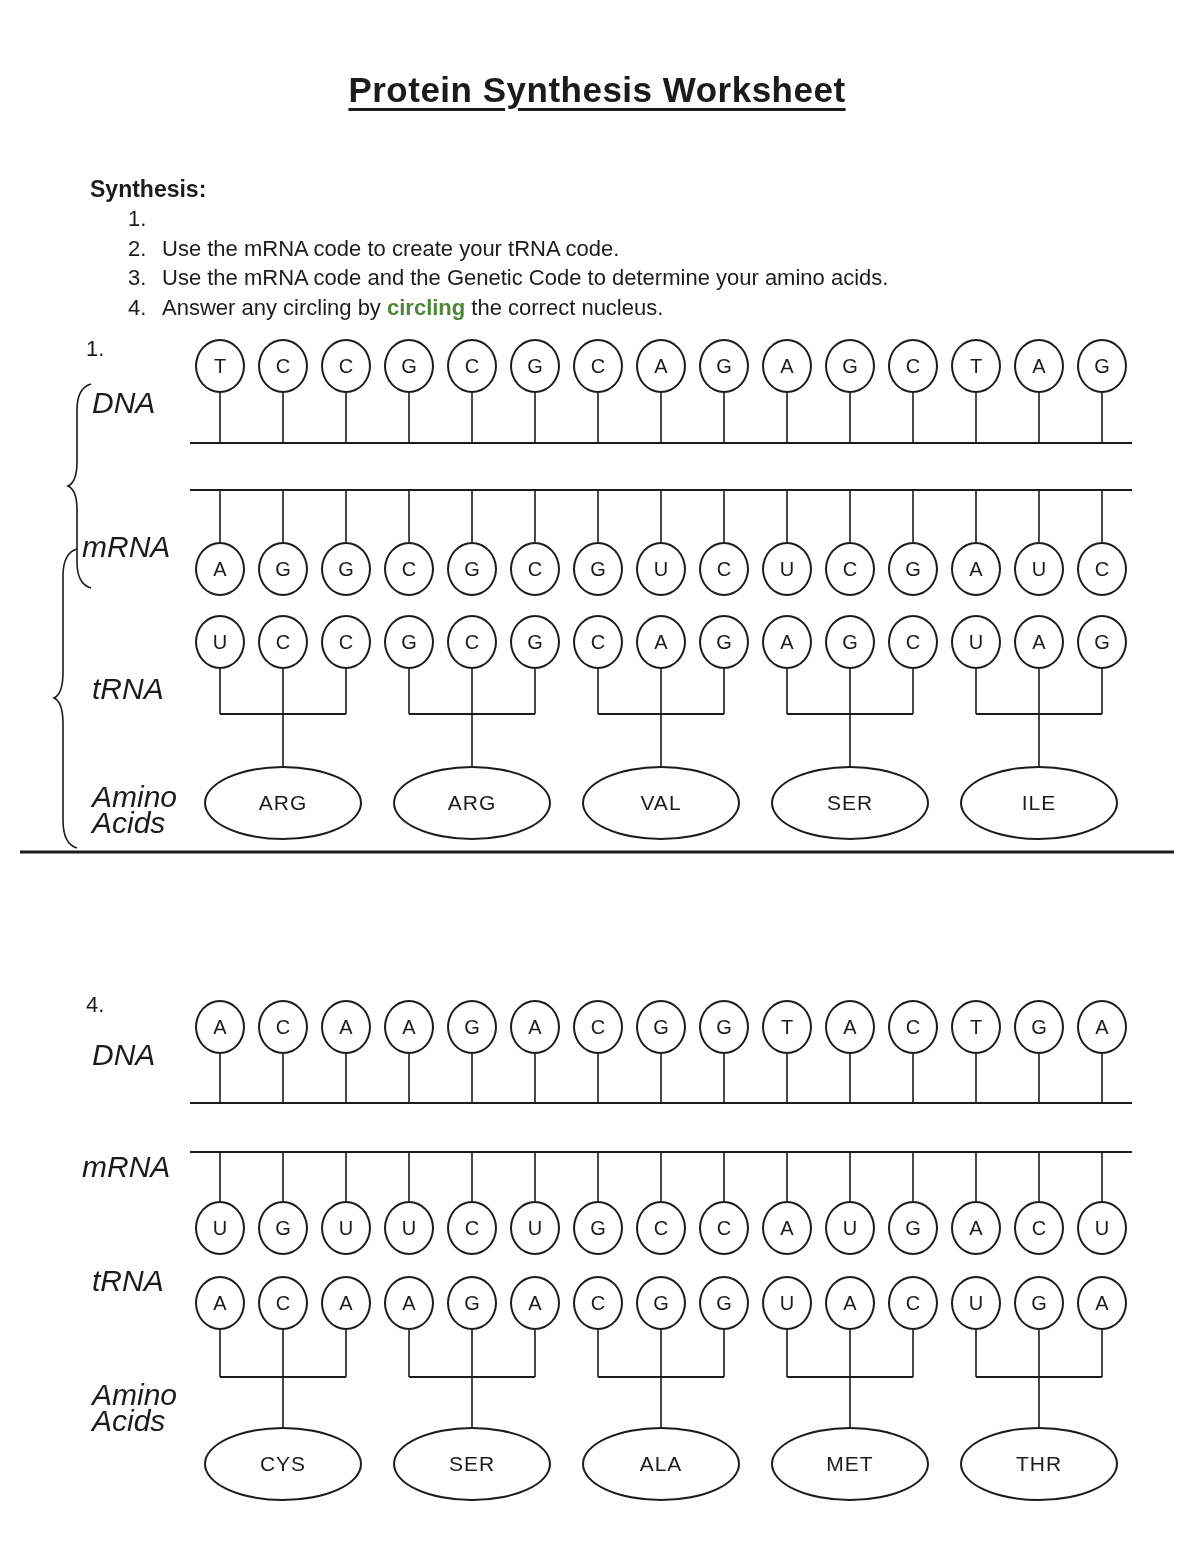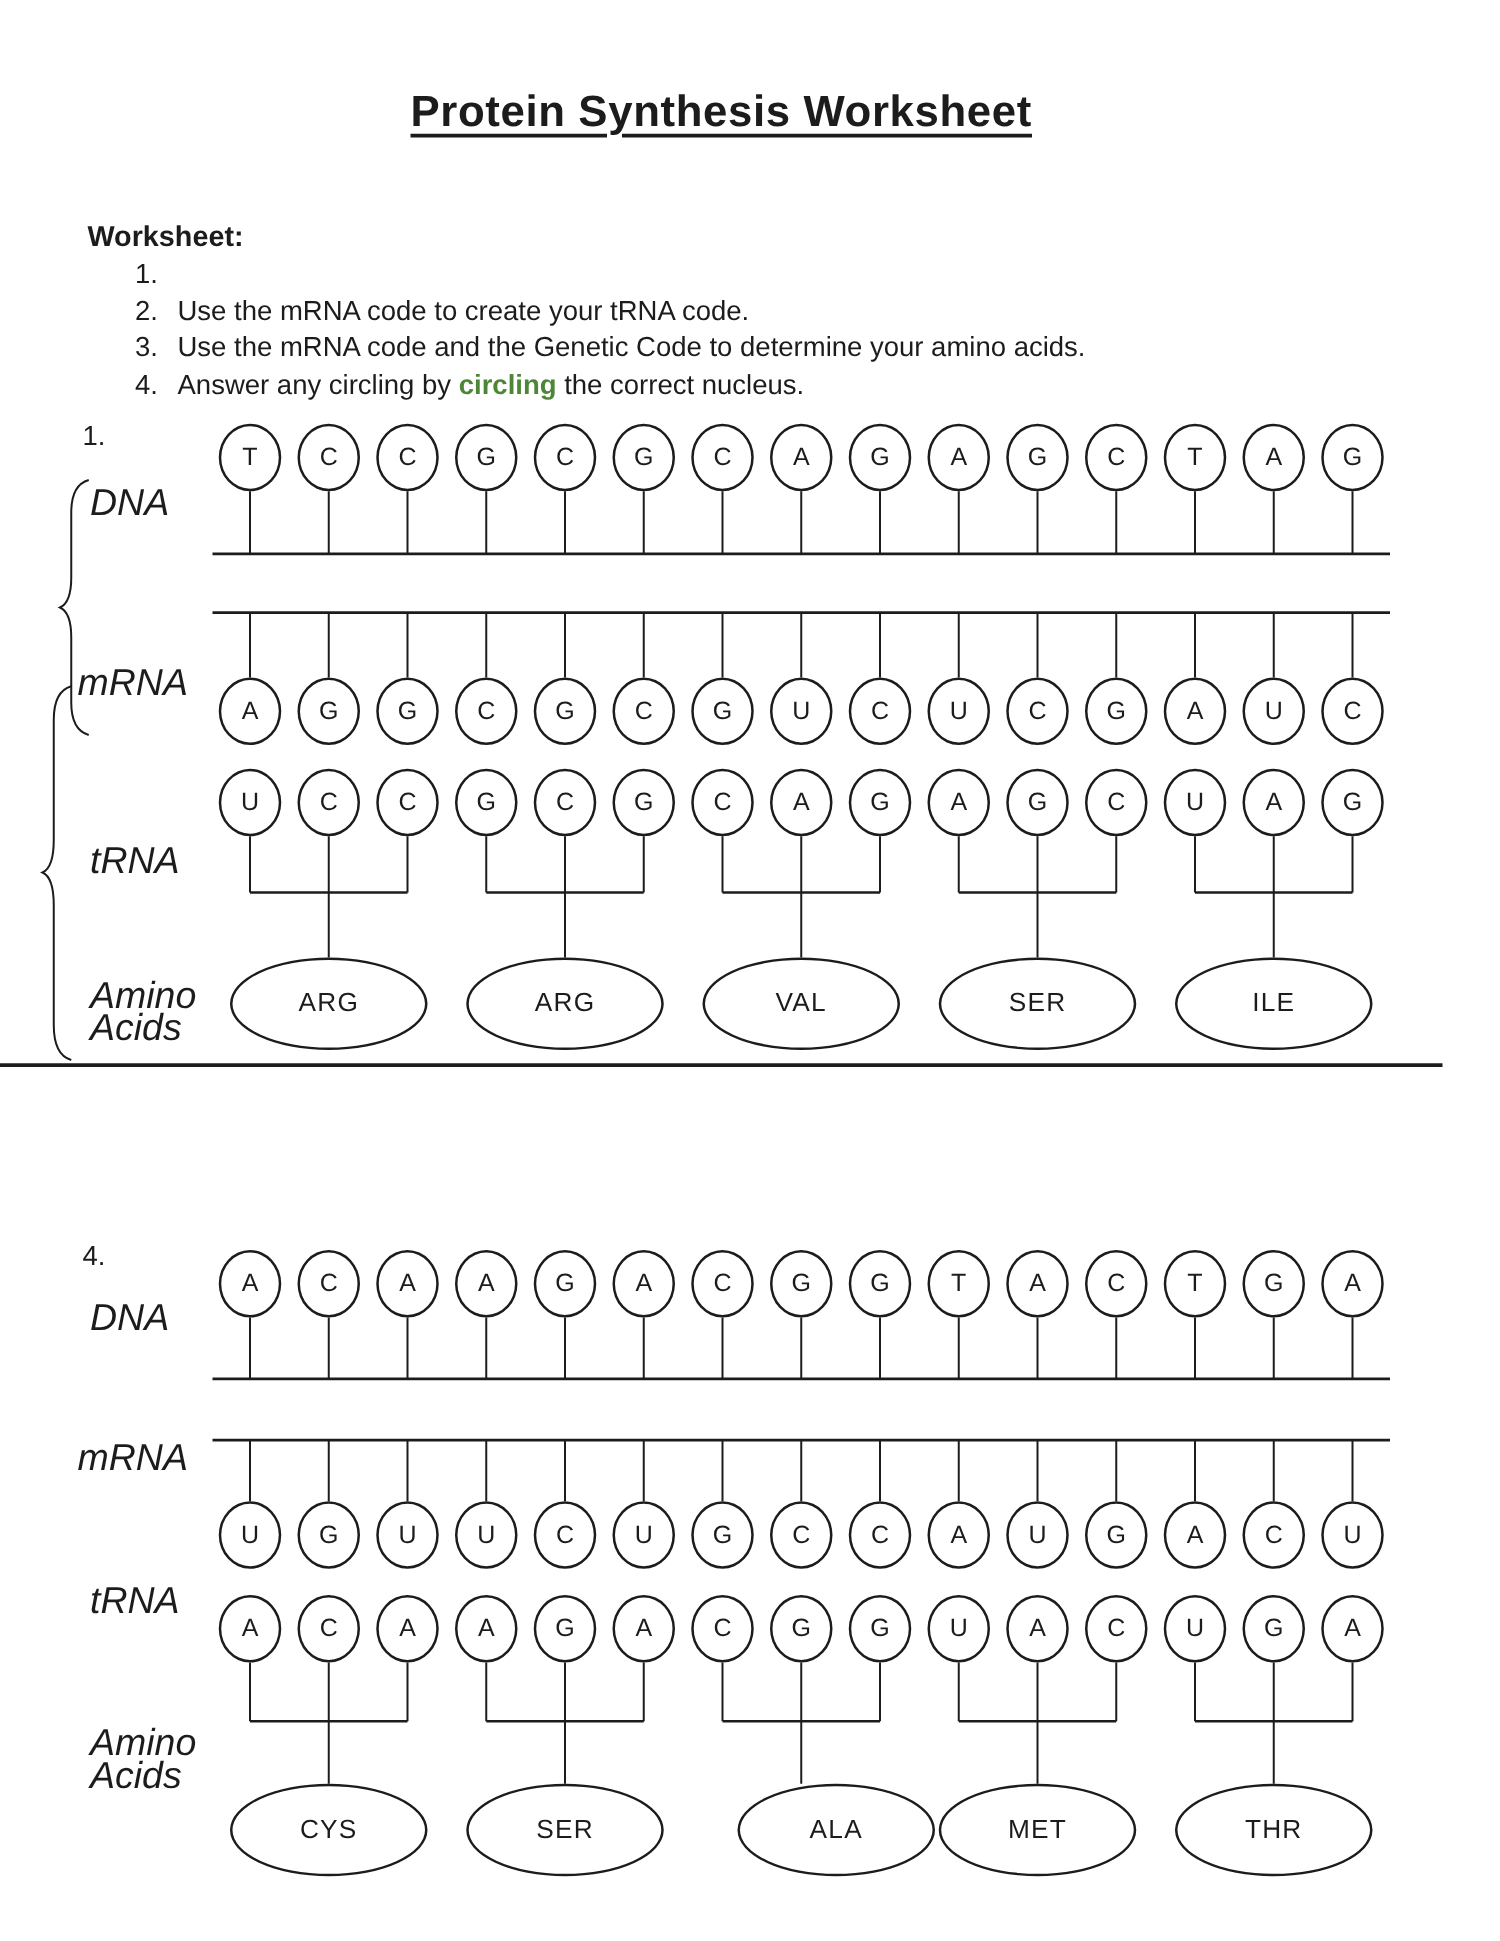--- a/index.html
+++ b/index.html
@@ -1,19 +1,19 @@
 <!DOCTYPE html>
 <html style="--ink: #1c1c1c; --green: #4e8637;"><head>
 <meta charset="utf-8">
 <style>
   :root { --ink:#1c1c1c; --green:#4e8637; }
   html,body{margin:0;padding:0;background:#ffffff;}
   .page{
     position:relative; width:1154px; height:1553px; background:#fff;
-    font-family:"Liberation Sans", sans-serif; color:var(--ink); overflow:hidden;
+    font-family:"Liberation Sans", sans-serif; color:var(--ink); overflow:hidden;margin-left:20px;
   }
   .title{
     position:absolute; top:70px; left:0; width:100%; margin:0; text-align:center;
     font-size:35px; font-weight:bold; letter-spacing:0.5px;
     text-decoration:underline; text-decoration-thickness:2.5px; text-underline-offset:6px;
   }
   .dir-head{position:absolute; left:70px; top:176px; font-size:23px; font-weight:bold;}
   .dir-list{position:absolute; left:108px; top:204px; font-size:22px; line-height:29.5px;}
   .dir-item{display:flex;}
   .dir-num{width:34px; flex:0 0 34px;}
@@ -41,21 +41,21 @@
     text-decoration:underline; text-decoration-thickness:1.5px; text-underline-offset:4px;
   }
 </style>
 </head>
 <body>
 
 <div class="page">
 
   <h1 class="title">Protein Synthesis Worksheet</h1>
 
-  <div class="dir-head">Worksheet:</div>
+  <div class="dir-head">Synthesis:</div>
 
   <div class="dir-list">
     <div class="dir-item">
       <span class="dir-num">1.</span>
     </div>
     <div class="dir-item">
       <span class="dir-num">2.</span>
       <span>Use the mRNA code to create your tRNA code.</span>
     </div>
     <div class="dir-item">
@@ -298,18 +298,18 @@
       <div class="nt" style="left: 931px; top: 1201px;">A</div>
       <div class="nt" style="left: 931px; top: 1276px;">U</div>
       <div class="nt" style="left: 994px; top: 1000px;">G</div>
       <div class="nt" style="left: 994px; top: 1201px;">C</div>
       <div class="nt" style="left: 994px; top: 1276px;">G</div>
       <div class="nt" style="left: 1057px; top: 1000px;">A</div>
       <div class="nt" style="left: 1057px; top: 1201px;">U</div>
       <div class="nt" style="left: 1057px; top: 1276px;">A</div>
       <div class="amino" style="left: 184px; top: 1427px;">CYS</div>
       <div class="amino" style="left: 373px; top: 1427px;">SER</div>
-      <div class="amino" style="left: 590px; top: 1427px;">ALA</div>
+      <div class="amino" style="left: 562px; top: 1427px;">ALA</div>
       <div class="amino" style="left: 751px; top: 1427px;">MET</div>
       <div class="amino" style="left: 940px; top: 1427px;">THR</div>
     </div>
 
 </div>
 
 </body></html>

